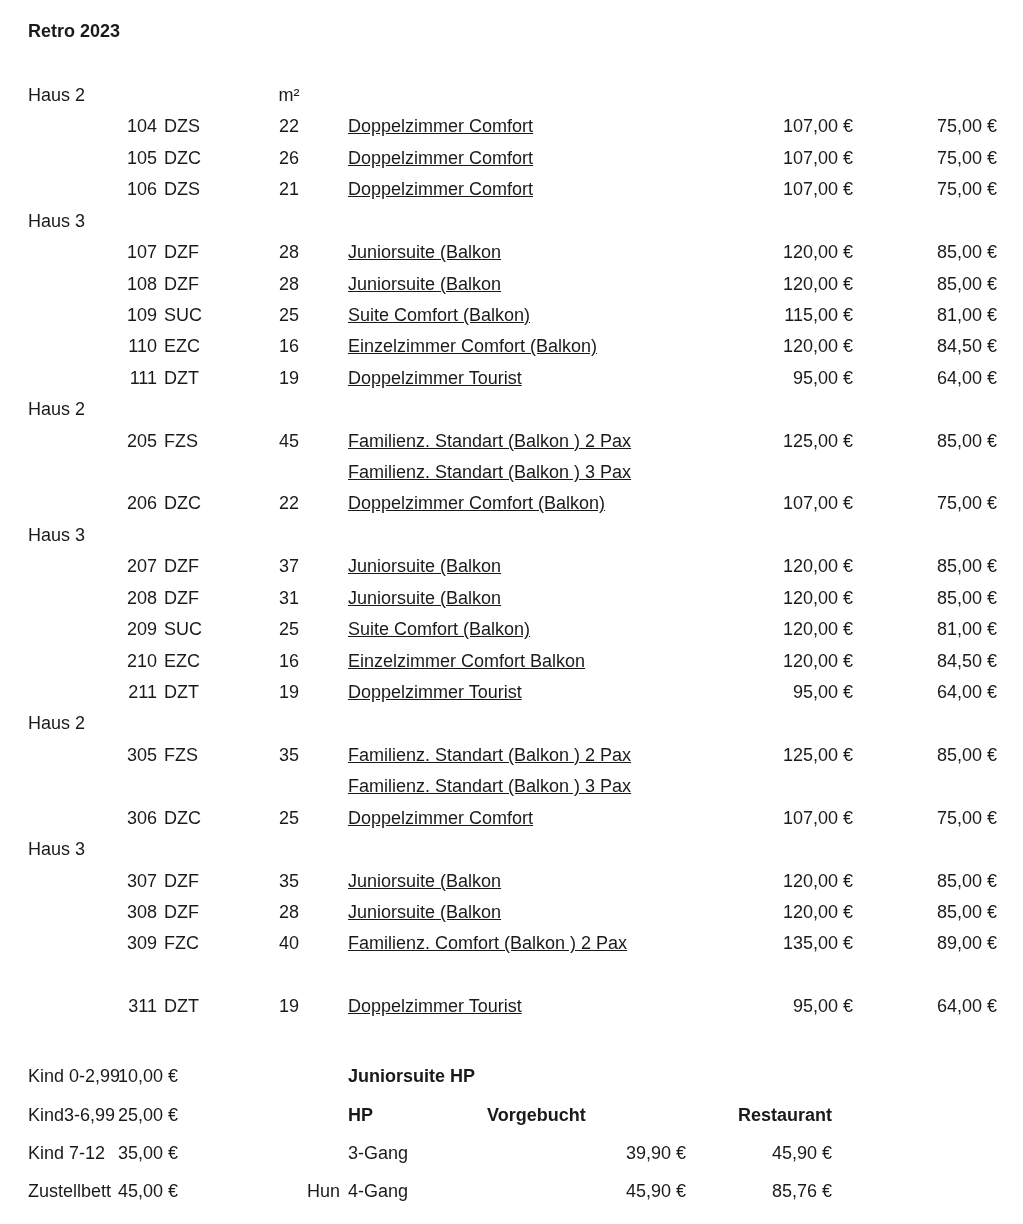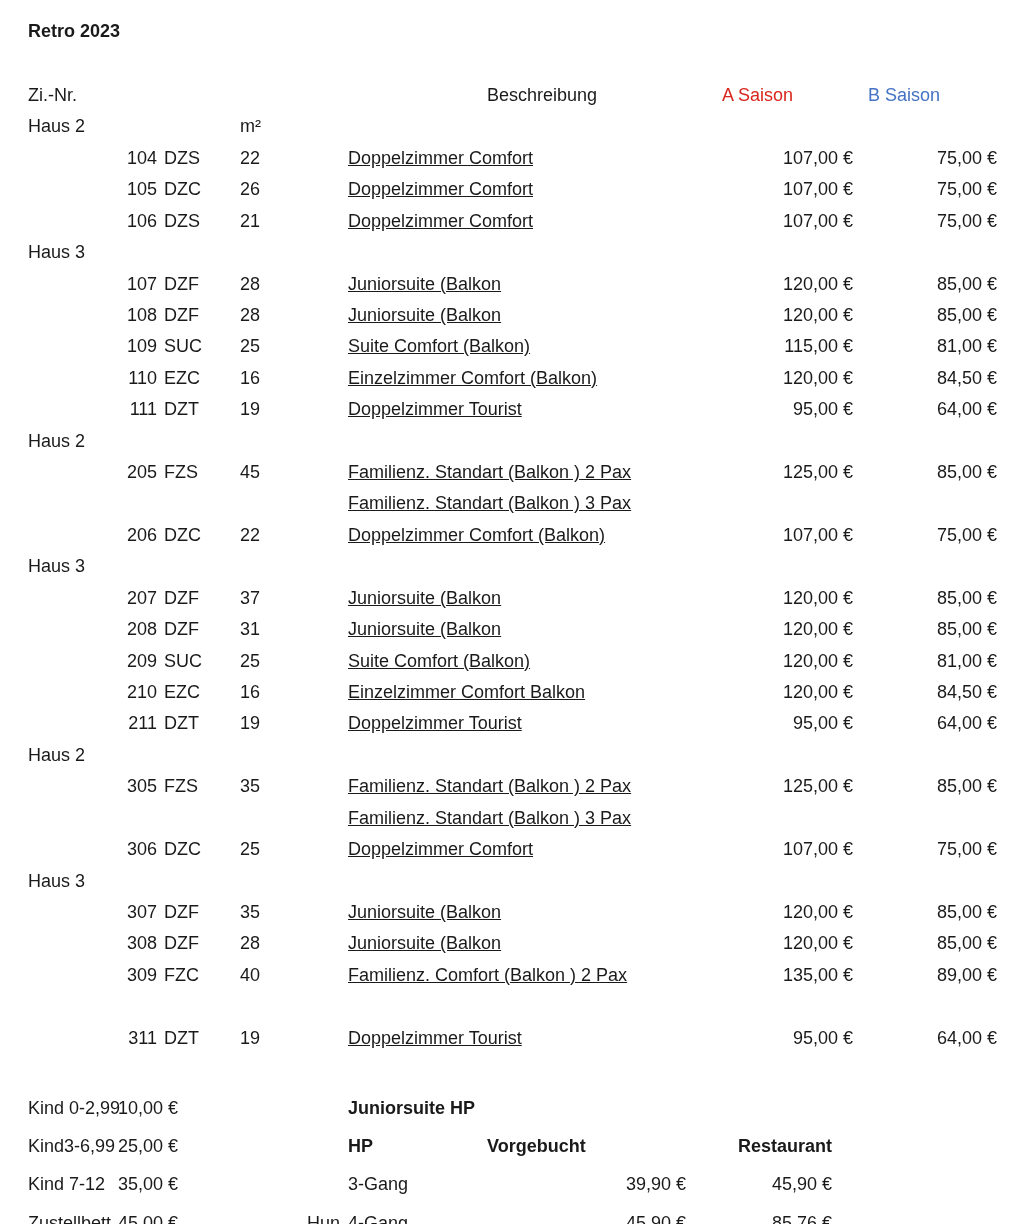--- a/index.html
+++ b/index.html
@@ -11,45 +11,39 @@
   .hrow span{position:absolute;top:0;white-space:nowrap;}
   .h-zi{left:28px;}
   .h-besch{left:487px;}
   .h-a{left:722px;color:#d9261c;}
   .h-b{left:868px;color:#4472c4;}
   .trow{display:grid;grid-template-columns:118px 39px 83px 98px 362px 153px 144px;
         height:31.43px;line-height:31.43px;white-space:nowrap;}
   .c-haus{padding-left:28px;}
   .c-nr{text-align:right;}
   .c-code{padding-left:7px;}
-  .c-m2{text-align:left;}
+  .c-m2{text-align:center;}
   .c-desc{padding-left:10px;text-decoration:underline;}
   .c-a,.c-b{text-align:right;}
   .frow{display:grid;grid-template-columns:118px 179px 50px 140px 123px 76px 146px;
         height:31.43px;line-height:31.43px;white-space:nowrap;margin-top:7px;}
   .f-label{padding-left:28px;}
   .f-price{}
   .f-hun{padding-left:10px;overflow:hidden;}
   .f-item{padding-left:1px;}
   .f-f,.f-g{text-align:right;}
   .bold{font-weight:bold;}
 </style>
 </head>
 <body>
 
 <div class="page">
   <div class="title">Retro 2023</div>
 
   <div class="rows" id="rows">
-    <div class="hrow">
-      <span class="h-zi">Zi.-Nr.</span>
-      <span class="h-besch">Beschreibung</span>
-      <span class="h-a">A Saison</span>
-      <span class="h-b">B Saison</span>
-    </div>
 
   <div class="trow">
         <div class="c-haus">Haus 2</div>
         <div class="c-nr"></div>
         <div class="c-code"></div>
         <div class="c-m2">m²</div>
         <div class="c-desc"></div>
         <div class="c-a"></div>
         <div class="c-b"></div>
       </div>

